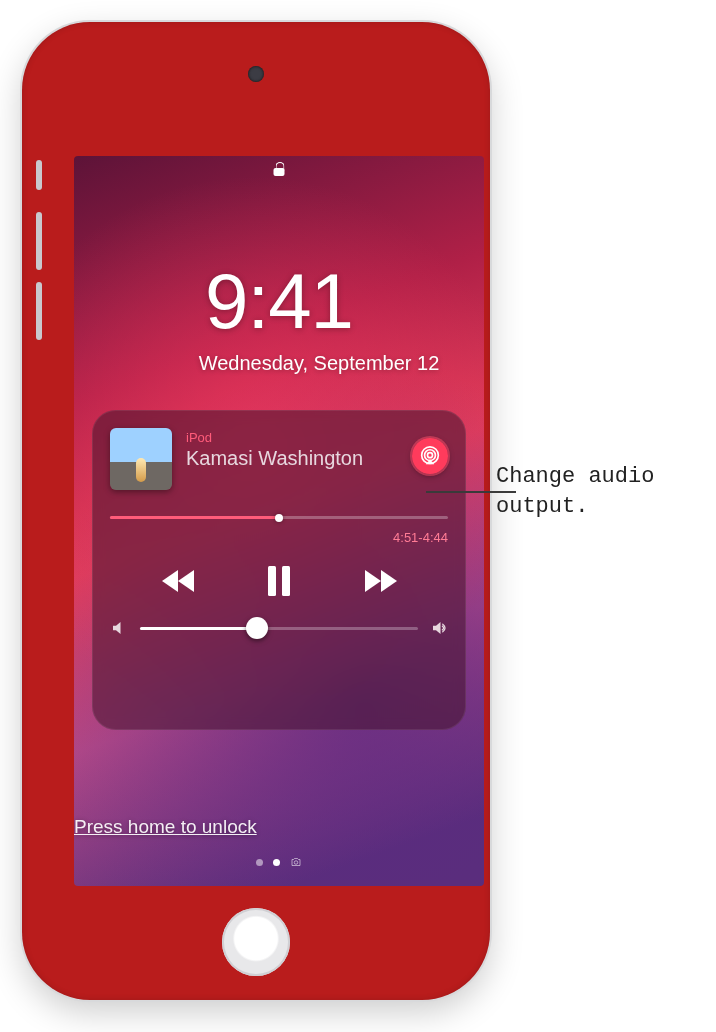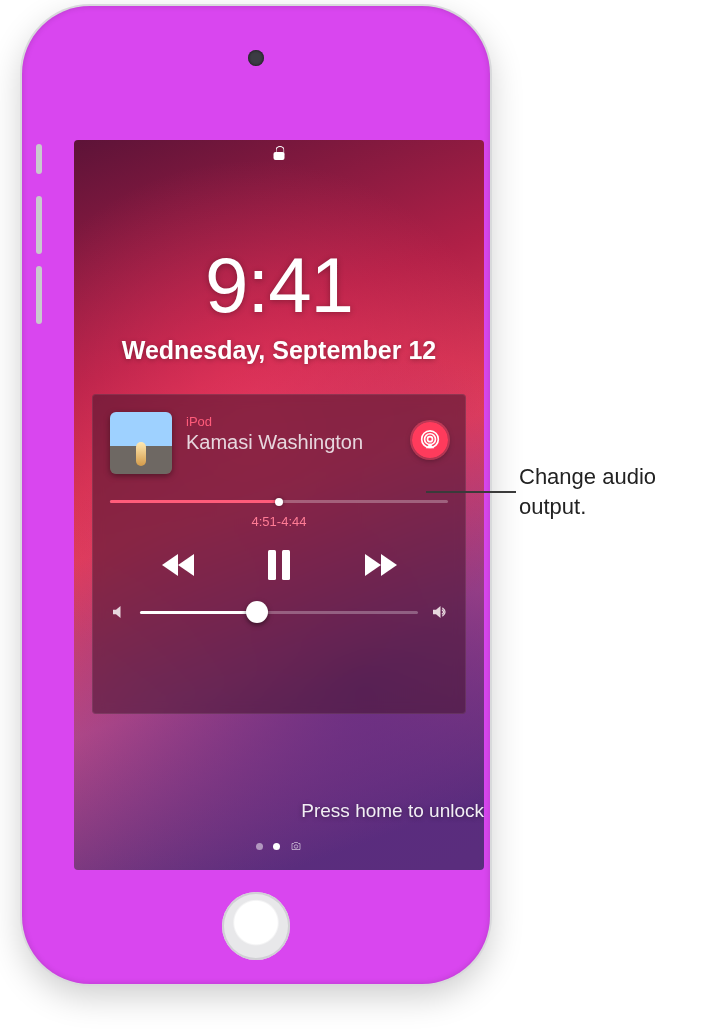--- a/index.html
+++ b/index.html
@@ -1,20 +1,20 @@
 <!DOCTYPE html>
 <html><head>
 <meta charset="utf-8">
 <style>
   html,body{margin:0;padding:0;font-family:-apple-system,Helvetica Neue,Arial,sans-serif;background:#fff;}
   .canvas{position:relative;width:716px;height:1032px;}
   
   .device{
-    position:absolute;left:22px;top:6px;width:468px;height:978px;
-    border-radius:68px;background:#d946ef;
+    position:absolute;left:22px;top:22px;width:468px;height:978px;
+    border-radius:68px;background:#b91c1c;
     box-shadow:0 0 0 2px #d8d9db,0 12px 34px rgba(0,0,0,.2),inset 0 0 6px rgba(0,0,0,.15);
   }
   .side-btn{position:absolute;background:#c9c9ce;border-radius:3px;}
   .mute{left:14px;top:138px;width:6px;height:30px;}
   .vol-up{left:14px;top:190px;width:6px;height:58px;}
   .vol-dn{left:14px;top:260px;width:6px;height:58px;}
   .camera{position:absolute;left:50%;top:44px;transform:translateX(-50%);width:16px;height:16px;border-radius:50%;background:#3c3c44;box-shadow:inset 0 0 3px #111;}
   .home-btn{
     position:absolute;left:50%;bottom:24px;transform:translateX(-50%);
     width:68px;height:68px;border-radius:50%;
@@ -29,25 +29,25 @@
       radial-gradient(circle at 44% 40%,rgba(255,60,100,.55),rgba(255,60,100,0) 55%),
       radial-gradient(circle at 70% 75%,rgba(90,40,130,.7),rgba(90,40,130,0) 55%),
       linear-gradient(160deg,#5d1338 0%,#b02047 28%,#e23d5a 48%,#b74a88 68%,#5a2f7b 92%);
   }
   
   .lock-icon{position:absolute;left:50%;top:6px;transform:translateX(-50%);width:11px;height:14px;}
   .lock-icon .body{position:absolute;left:0;bottom:0;width:11px;height:8px;border-radius:2px;background:#fff;}
   .lock-icon .shackle{position:absolute;left:2px;top:0;width:7px;height:8px;border:1.5px solid #fff;border-bottom:none;border-radius:6px 6px 0 0;}
   
   .clock{position:absolute;width:100%;top:100px;text-align:center;color:#fff;font-size:78px;font-weight:200;letter-spacing:-1px;text-shadow:0 1px 6px rgba(0,0,0,.3);}
-  .date{position:absolute;width:100%;top:196px;text-align:center;color:#fff;font-size:25px;font-weight:700;text-shadow:0 1px 5px rgba(0,0,0,.3);}
+  .date{position:absolute;width:100%;top:196px;text-align:center;color:#fff;font-size:20px;font-weight:400;text-shadow:0 1px 5px rgba(0,0,0,.3);padding-left:40px;}
   
   .card{
     position:absolute;left:18px;top:254px;right:18px;height:320px;
-    border-radius:4px;
+    border-radius:24px;
     background:rgba(70,20,45,.55);
     backdrop-filter:blur(6px);
     box-shadow:inset 0 0 0 1px rgba(255,255,255,.08);
     padding:18px 18px 14px;
     box-sizing:border-box;color:#fff;
   }
   .row-top{display:flex;align-items:flex-start;gap:14px;}
   .art{
     width:62px;height:62px;border-radius:6px;flex:0 0 auto;
     background:linear-gradient(180deg,#9ed1ff 0 55%,#6e6863 55% 100%);
@@ -63,34 +63,34 @@
     background:radial-gradient(circle,#ff3b5c 0 100%);
     box-shadow:0 0 0 2px rgba(255,80,110,.5),0 2px 6px rgba(0,0,0,.4);
     display:flex;align-items:center;justify-content:center;
   }
   .airplay svg{display:block;}
   
   .scrubber{margin-top:20px;position:relative;height:14px;}
   .scrub-track{position:absolute;left:0;right:0;top:6px;height:3px;border-radius:2px;background:rgba(255,255,255,.28);}
   .scrub-fill{position:absolute;left:0;top:6px;height:3px;border-radius:2px;background:#ff5c7a;}
   .scrub-thumb{position:absolute;width:8px;height:8px;border-radius:50%;background:#fff;top:3.5px;box-shadow:0 0 4px rgba(0,0,0,.4);transform:translateX(-50%);}
-  .times{display:flex;justify-content:center;font-size:13px;color:#ff7c95;margin-top:6px;}
+  .times{display:flex;justify-content:flex-end;font-size:13px;color:#ff7c95;margin-top:6px;}
   
   .transport{display:flex;align-items:center;justify-content:space-evenly;margin-top:14px;}
   .tbtn{color:#fff;display:flex;align-items:center;justify-content:center;width:60px;height:44px;}
   .tbtn svg{display:block;}
   
   .vol{display:flex;align-items:center;gap:12px;margin-top:16px;}
   .vol .spk{color:#e7d7de;width:18px;height:18px;}
   .vol-track{flex:1;position:relative;height:14px;}
   .vol-rail{position:absolute;left:0;right:0;top:6px;height:3px;border-radius:2px;background:rgba(255,255,255,.28);}
   .vol-fill{position:absolute;left:0;top:6px;height:3px;border-radius:2px;background:#fff;}
   .vol-thumb{position:absolute;width:22px;height:22px;border-radius:50%;background:#fff;top:-4px;box-shadow:0 2px 5px rgba(0,0,0,.5);transform:translateX(-50%);}
   
-  .unlock{position:absolute;left:0;right:0;bottom:48px;text-align:right;color:rgba(255,255,255,.92);font-size:19px;font-weight:500;text-shadow:0 1px 5px rgba(0,0,0,.4);}
+  .unlock{position:absolute;left:0;right:0;bottom:48px;text-align:left;color:rgba(255,255,255,.92);font-size:19px;font-weight:500;text-shadow:0 1px 5px rgba(0,0,0,.4);text-decoration:underline;}
   .dots{position:absolute;left:0;right:0;bottom:18px;display:flex;gap:10px;justify-content:center;align-items:center;}
   .dot{width:7px;height:7px;border-radius:50%;background:rgba(255,255,255,.5);}
   .dot.active{background:#fff;}
   .cam-dot{width:12px;height:12px;color:rgba(255,255,255,.6);}
   
   .callout-line{position:absolute;height:2px;background:#3a3a3a;}
   .callout-text{position:absolute;font-size:22px;color:#222;line-height:1.35;}
 </style>
 </head>
 <body>
@@ -183,14 +183,14 @@
         <div class="dot active"></div>
         <svg class="cam-dot" viewBox="0 0 24 24" fill="currentColor">
             <path d="M4 7h3l2-2h6l2 2h3v12H4z" fill="none" stroke="currentColor" stroke-width="1.8"></path>
             <circle cx="12" cy="13" r="3.5" fill="none" stroke="currentColor" stroke-width="1.8"></circle>
           </svg>
       </div>
     </div>
   </div>
 
   <div class="callout-line" style="left:426px;top:491px;width:90px;"></div>
-  <div class="callout-text" style="left:519px;top:462px;width:180px;">Change audio output.</div>
+  <div class="callout-text" style="left:496px;top:462px;width:180px;font-family:Liberation Mono, monospace;">Change audio output.</div>
 </div>
 
 </body></html>

